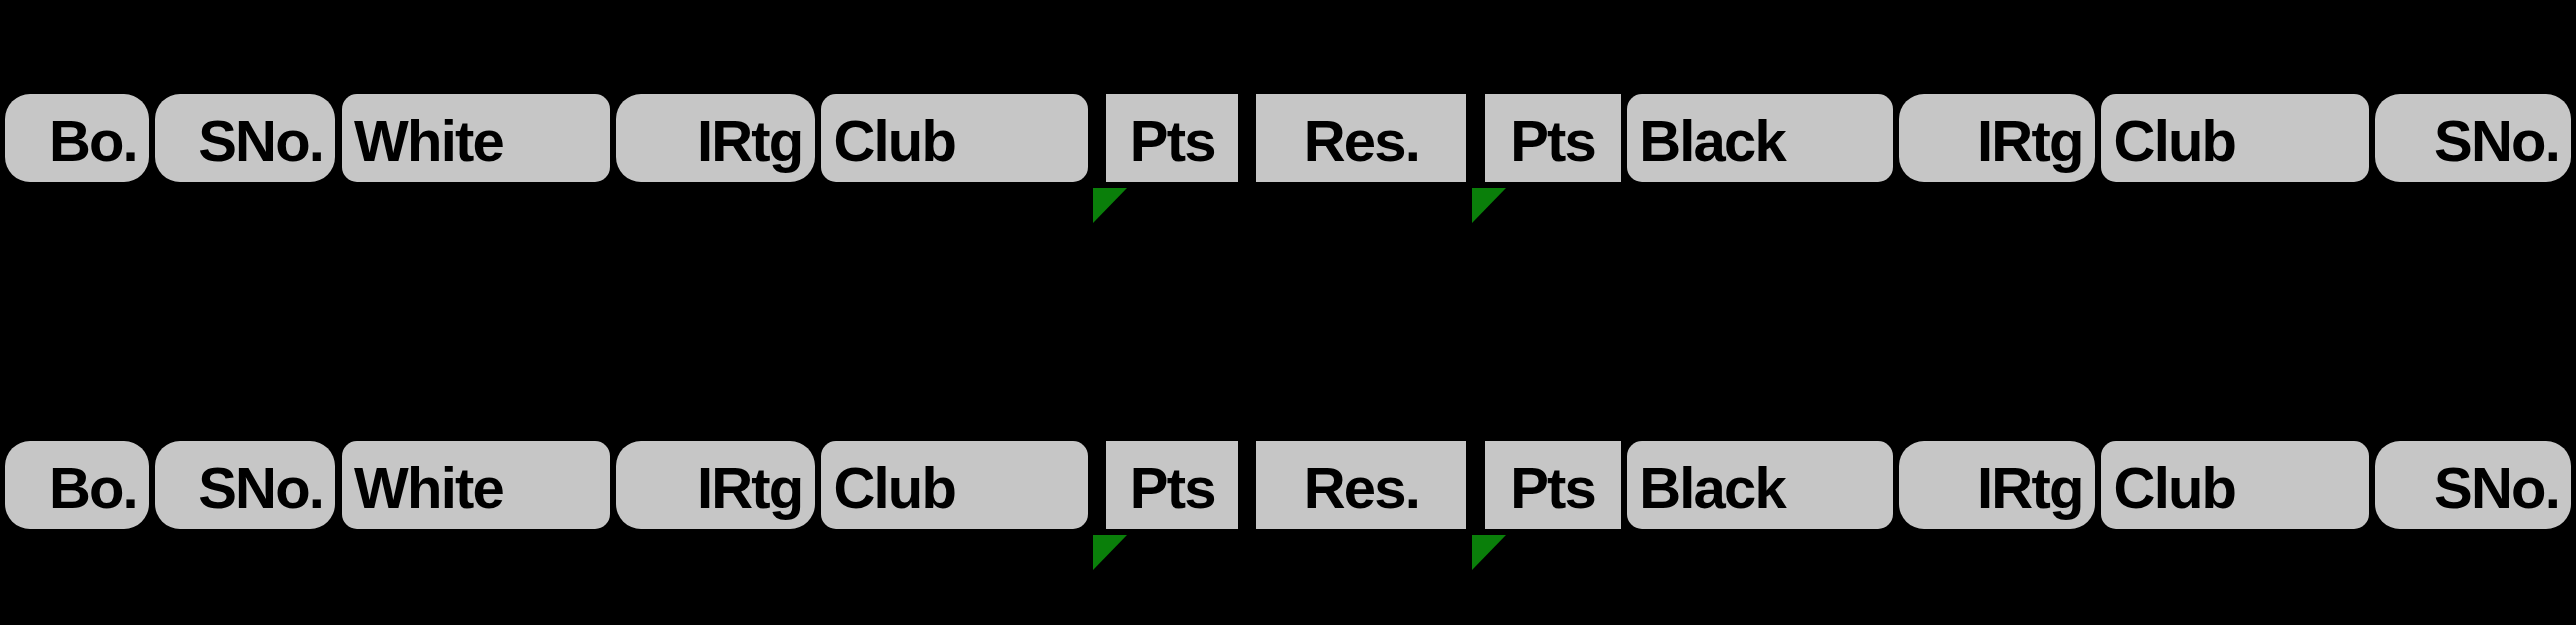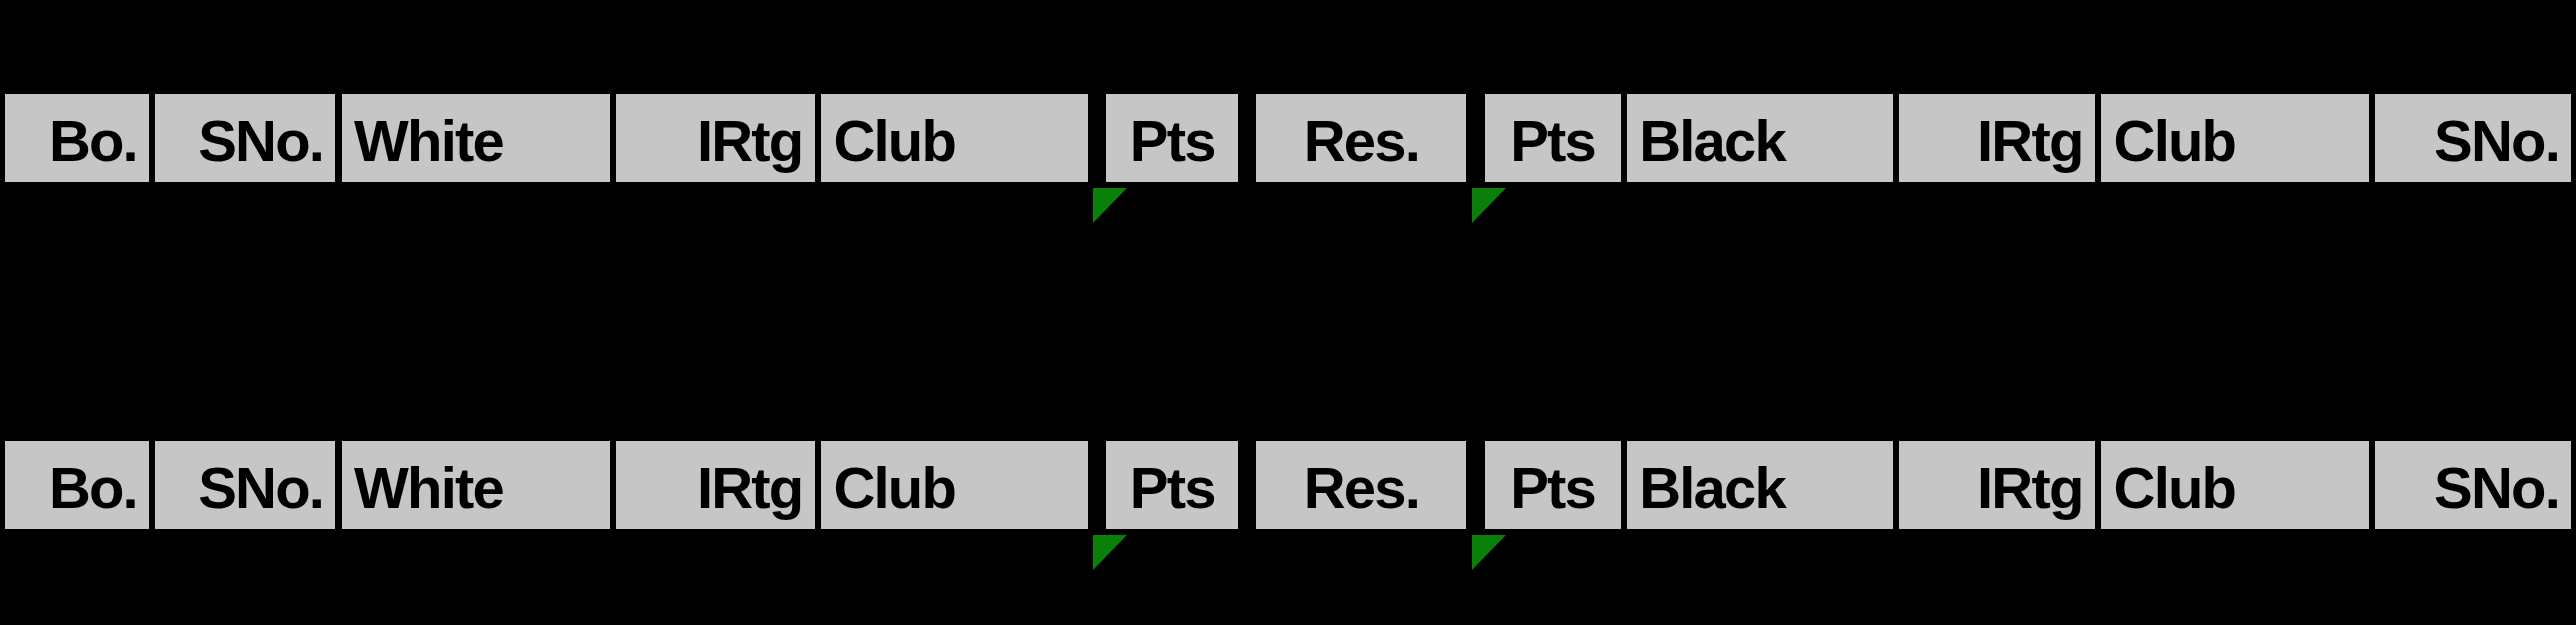--- a/index.html
+++ b/index.html
@@ -47,22 +47,22 @@
     align-items: center;
     box-sizing: border-box;
     font-weight: bold;
     font-size: 58px;
     letter-spacing: -1.8px;
     line-height: 1;
     padding-top: 5.3px;
     white-space: nowrap;
     overflow: hidden;
   }
-  .al-left   { justify-content: flex-start; padding-left: 12.4px;  }
-  .al-right  { justify-content: flex-end;   padding-right: 12.4px; }
+  .al-left   { justify-content: flex-start; padding-left: 12.4px; border-radius: 15px;  }
+  .al-right  { justify-content: flex-end;   padding-right: 12.4px; border-radius: 25px; }
   .al-center { justify-content: center; margin-left: 12px; }
 
   .corner-marker {
     position: absolute;
     top: 100px;
     width: 34px;
     height: 35px;
     background: #0a7f0a;
     clip-path: polygon(0 0, 100% 0, 0 100%);
   }

